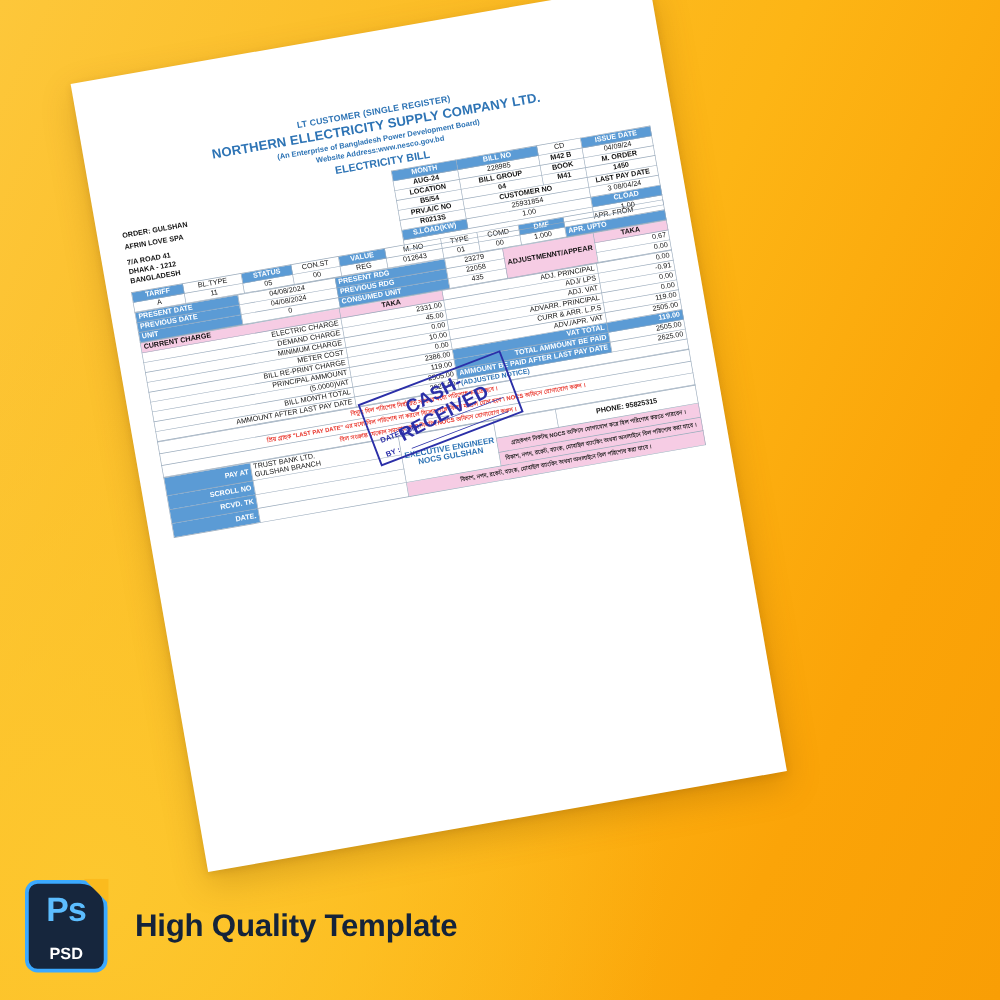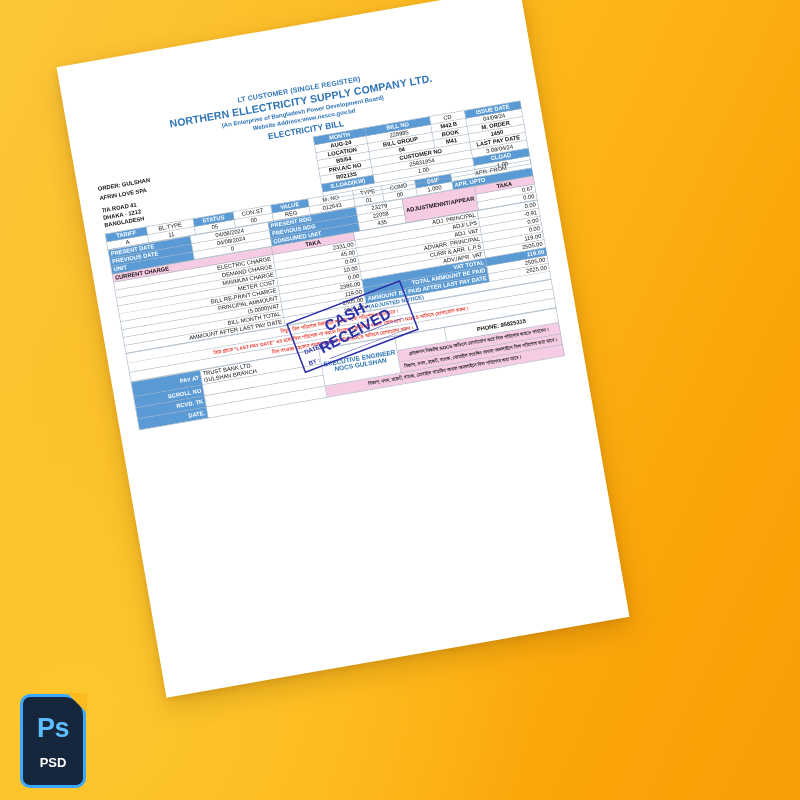--- a/index.html
+++ b/index.html
@@ -10,21 +10,21 @@
   }
   #stage{
     position:relative;width:800px;height:800px;overflow:hidden;
     background:
       radial-gradient(circle at 10% 88%, #FDC72E 0%, rgba(253,199,46,0) 45%),
       linear-gradient(115deg,#FDC73A 0%,#FCC02C 22%,#FDB515 55%,#FBA408 80%,#F99E05 100%);
   }
 
   
   #brand{position:absolute;left:0;bottom:0;width:800px;height:118px;display:flex;align-items:center;gap:22px;padding-left:20px;box-sizing:border-box;}
-  #psd-icon{position:relative;width:66px;height:94px;flex:none;}
+  #psd-icon{position:relative;width:66px;height:74px;flex:none;}
   #psd-icon .shape{
     position:absolute;inset:0;background:#16263D;border:3px solid #3BA9FF;
     border-radius:10px 22px 10px 10px;box-sizing:border-box;
     display:flex;flex-direction:column;align-items:center;justify-content:center;
   }
   #psd-icon .notch{position:absolute;top:-1px;right:-1px;width:20px;height:20px;background:#FBBB1E;
     clip-path:polygon(100% 0,100% 100%,0 0);}
   #psd-icon .ps{color:#5CBDFF;font-weight:bold;font-size:27px;line-height:26px;letter-spacing:-.5px;margin-top:2px;}
   #psd-icon .psd{color:#ffffff;font-weight:bold;font-size:13px;line-height:15px;margin-top:14px;}
   #brand-text{display:flex;flex-direction:column;justify-content:center;}
@@ -342,16 +342,17 @@
 
   <div id="brand">
     <div id="psd-icon">
       <div class="shape">
         <div class="ps">Ps</div>
         <div class="psd">PSD</div>
       </div>
       <div class="notch"></div>
     </div>
     <div id="brand-text">
+      <div>High Quality Template</div>
     </div>
   </div>
 
 </div>
 
 </body></html>

